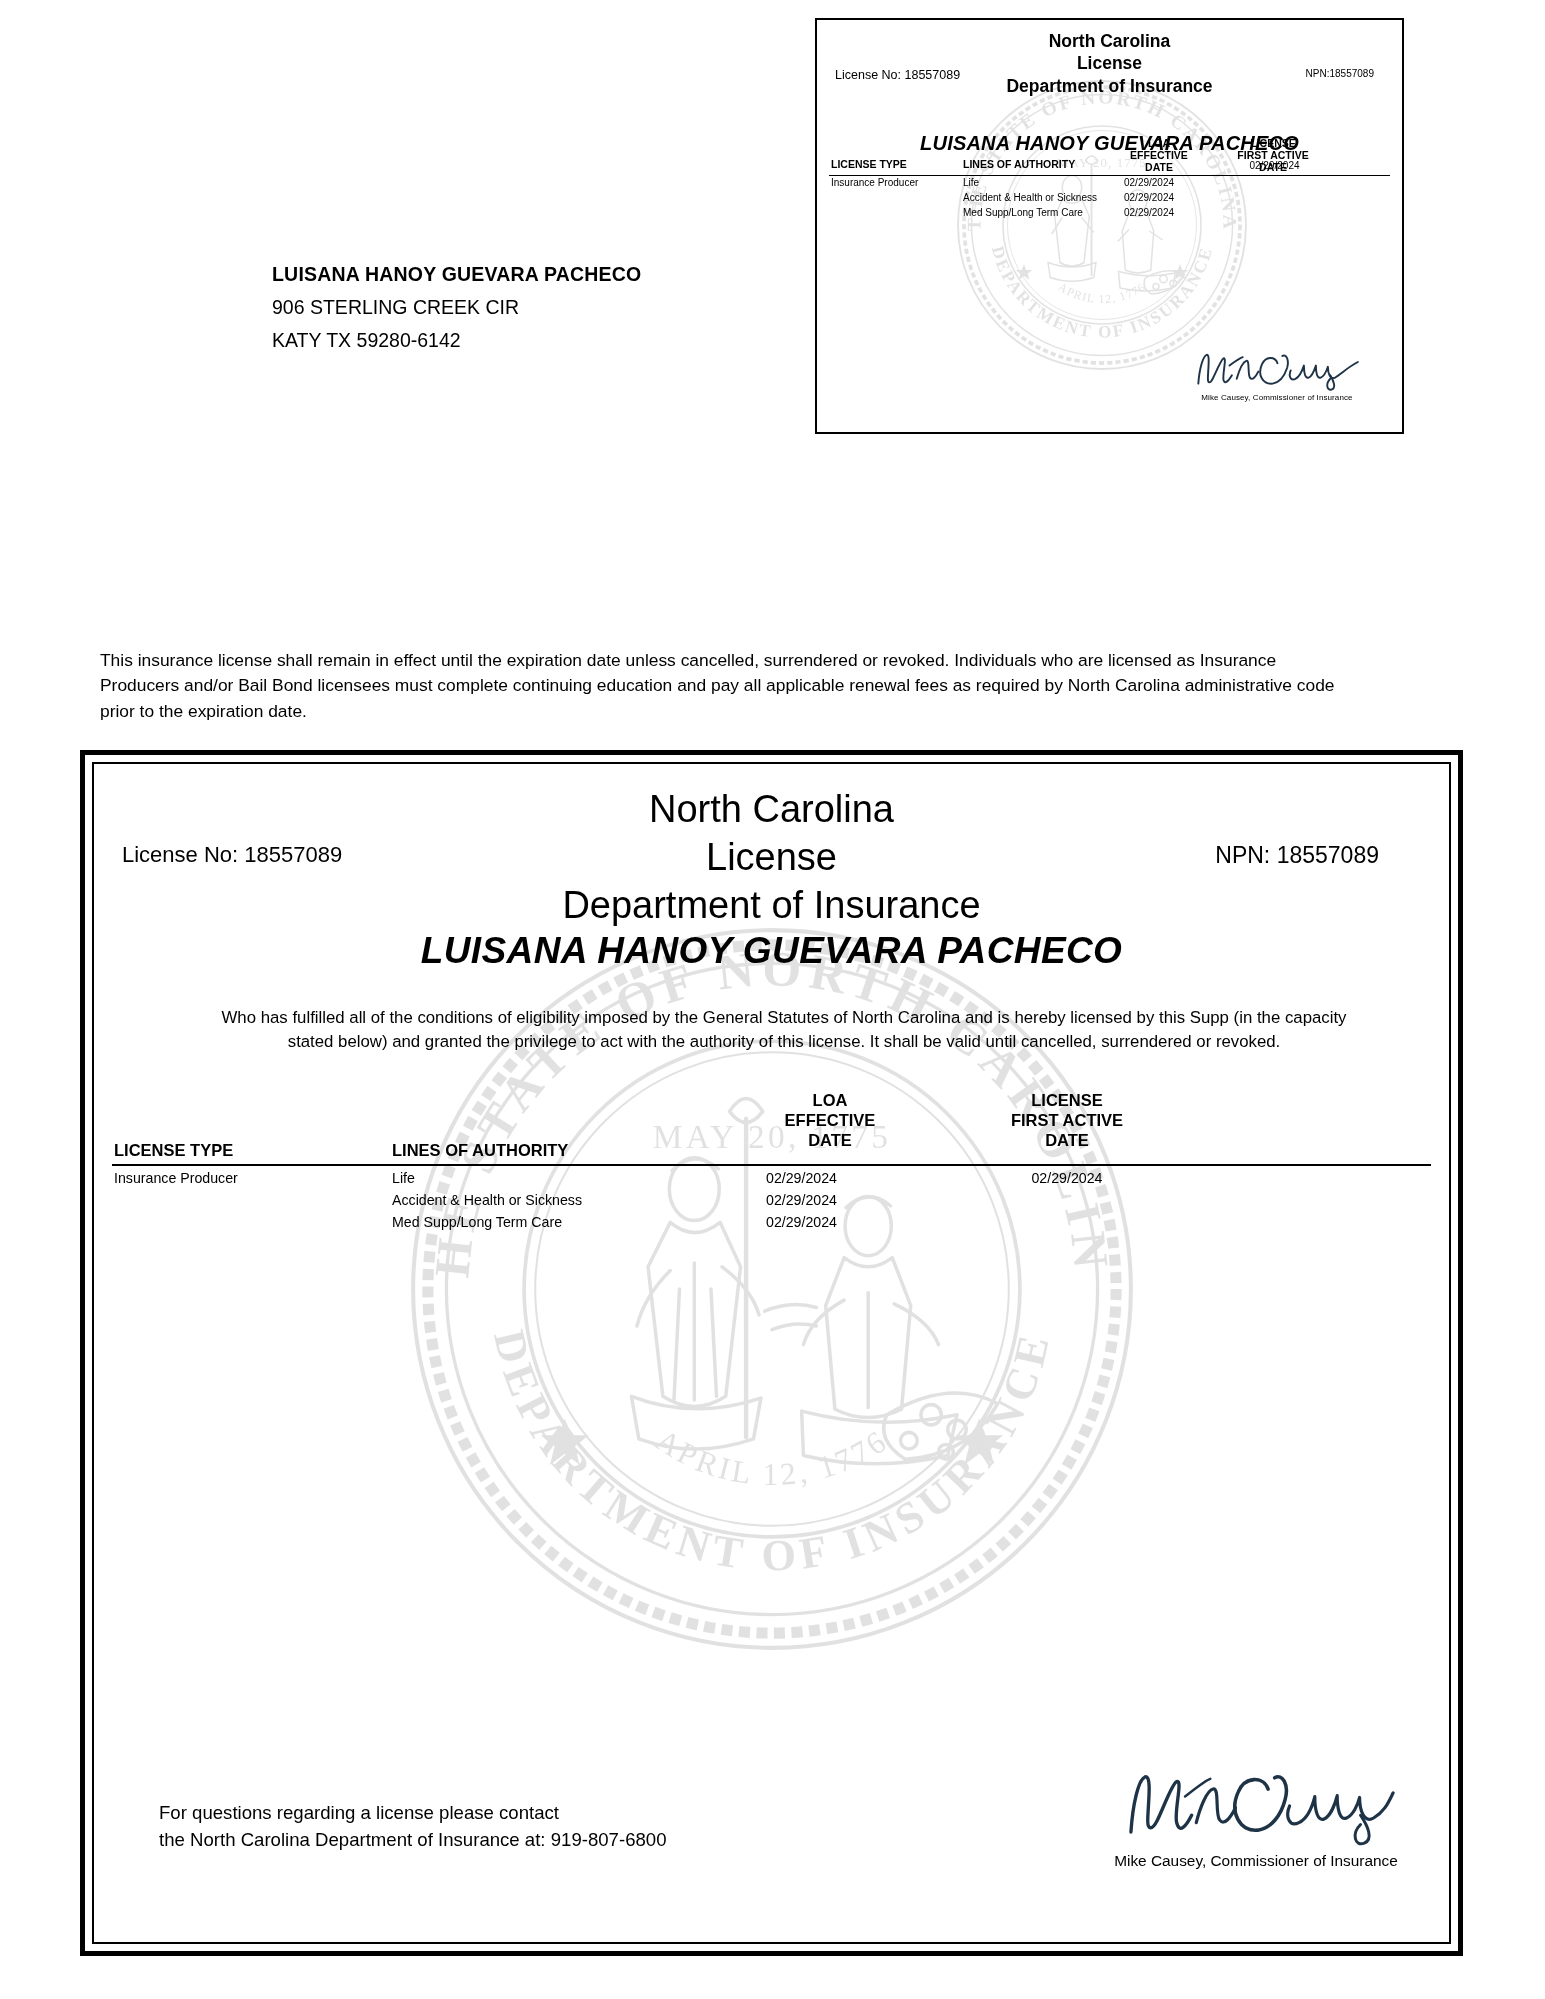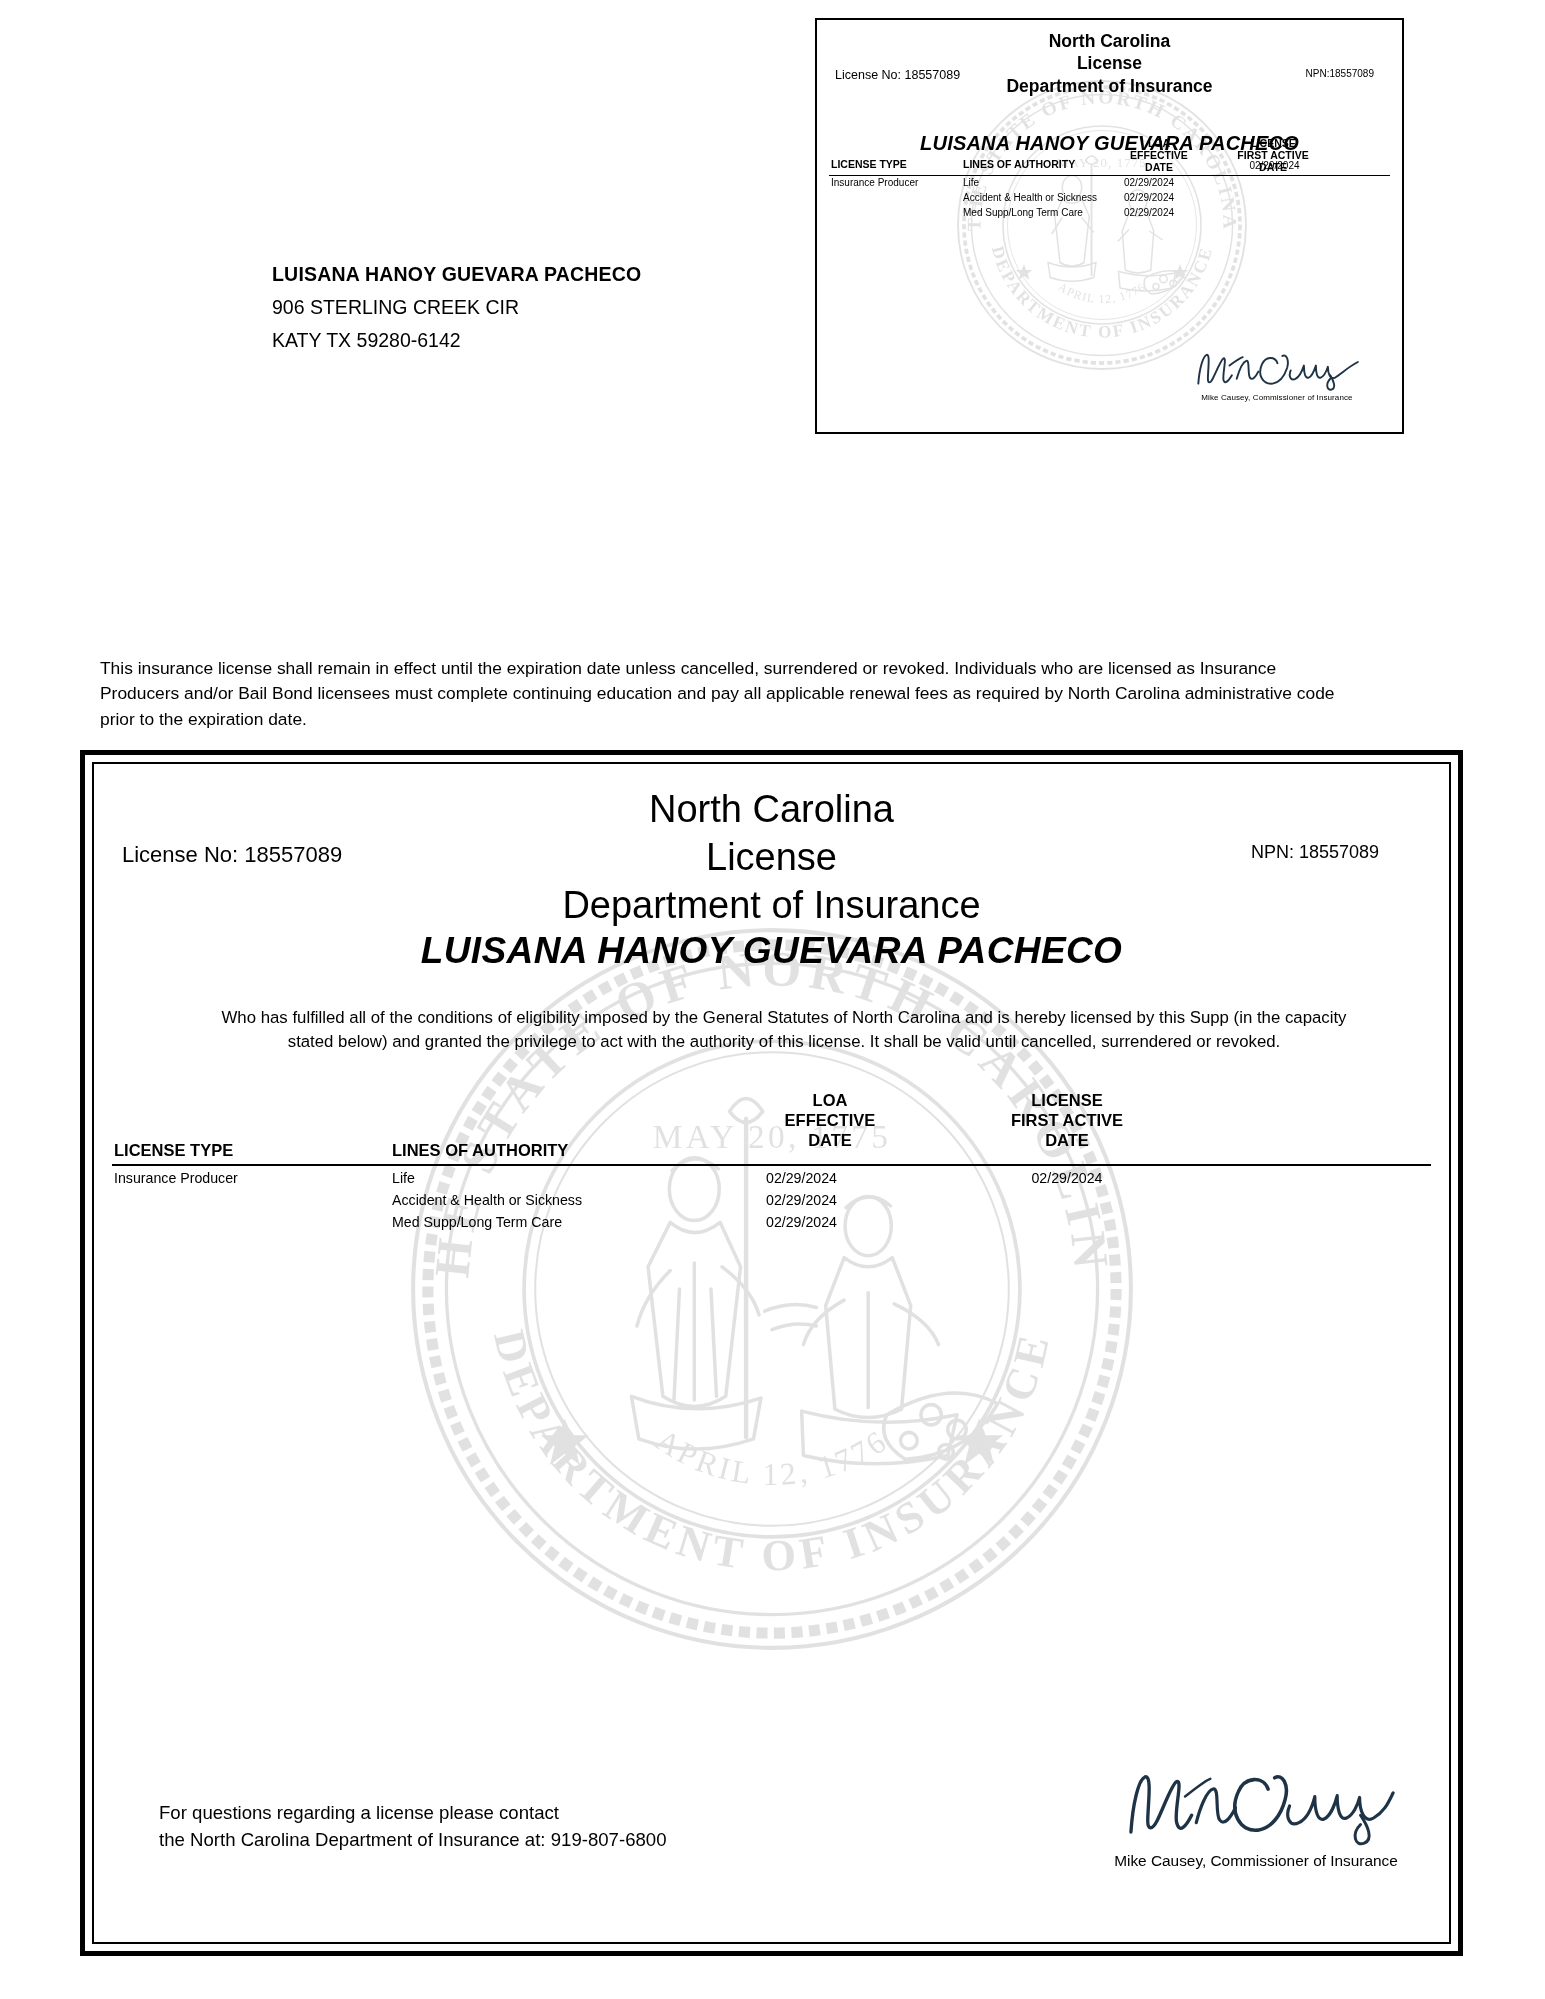--- a/index.html
+++ b/index.html
@@ -120,21 +120,20 @@
   .addr .nm { font-weight: bold; letter-spacing: 0.2px; }
 
   
   .disclaimer {
     position: absolute;
     left: 100px;
     top: 648px;
     width: 1260px;
     font-size: 17.4px;
     line-height: 1.46;
-    margin-top: 8px;
   }
 
   
   .cert {
     position: absolute;
     left: 80px;
     top: 750px;
     width: 1383px;
     height: 1206px;
     border: 5px solid #000;
@@ -171,21 +170,21 @@
   .cert-licno {
     position: absolute;
     left: 28px;
     top: 78px;
     font-size: 22px;
   }
   .cert-npn {
     position: absolute;
     right: 70px;
     top: 78px;
-    font-size: 18px;
+    font-size: 23px;
   }
   .cert-name {
     position: absolute;
     left: 0; right: 0;
     top: 166px;
     text-align: center;
     font-size: 37px;
     font-weight: bold;
     font-style: italic;
     letter-spacing: 0.4px;

